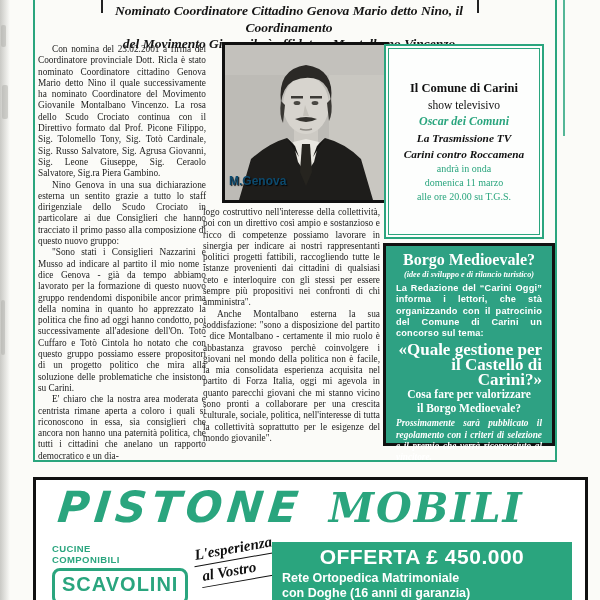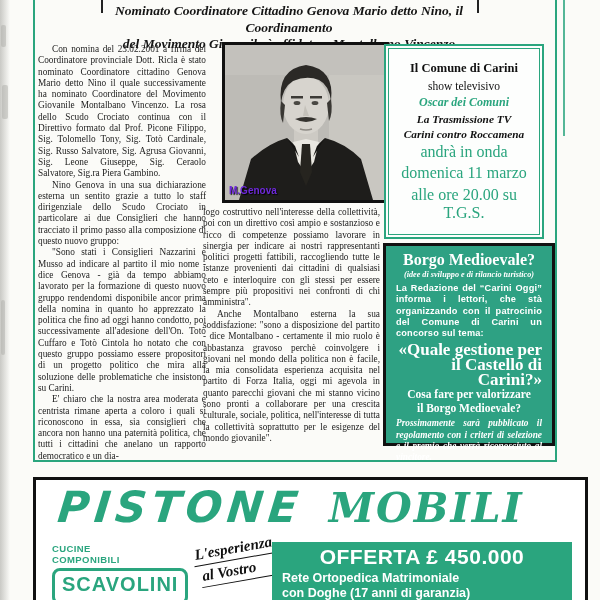--- a/index.html
+++ b/index.html
@@ -20,35 +20,35 @@
   
   .col{position:absolute;text-align:justify;font-size:9.3px;line-height:11.3px;
        letter-spacing:0;color:#1c1c1c;}
   .col p{margin:0;}
   .col p.indent{text-indent:14px;}
   .left-col{left:38px;top:44px;width:168px;}
   .mid-col{left:203px;top:207px;width:177px;}
   
   .photo{position:absolute;left:222px;top:42px;width:160px;height:155px;
          border:3px solid #101010;background:#bfbdb8;}
-  .photo-caption{position:absolute;left:4px;bottom:4px;color:#6d28d9;font-weight:bold;
-                 font-family:"Liberation Sans",sans-serif;font-size:10px;
+  .photo-caption{position:absolute;left:4px;bottom:12px;color:#0c4a6e;font-weight:bold;
+                 font-family:"Liberation Sans",sans-serif;font-size:12px;
                  text-shadow:1px 1px 1px rgba(0,0,0,.9);}
   
   .tv-box{position:absolute;left:384px;top:44px;width:156px;height:191px;
           border:2px solid #2aa57e;background:#fdfefd;}
   .tv-box-inner{position:absolute;inset:2px;border:1px solid #2aa57e;
                 display:flex;flex-direction:column;justify-content:center;
                 text-align:center;padding:10px;}
   .tv-box-inner p{margin:1.6px 0;}
   .b-black{font-weight:bold;color:#111;font-size:12.5px;}
   .n-black{color:#111;font-size:11.5px;}
   .g-bi{color:#2aa57e;font-weight:bold;font-style:italic;font-size:12px;}
   .k-bi{color:#111;font-weight:bold;font-style:italic;font-size:11.3px;}
-  .g-n{color:#2aa57e;font-size:16px;}
+  .g-n{color:#2aa57e;font-size:10px;}
   
   .borgo-box{position:absolute;left:383px;top:243px;width:172px;height:203px;
              background:#2ea183;border:3px solid #111;color:#fff;box-sizing:border-box;
              padding:5px 10px;}
   .borgo-title{text-align:center;font-weight:bold;font-size:16px;margin:0 0 1px 0;}
   .borgo-sub{text-align:center;font-weight:bold;font-style:italic;font-size:8.2px;margin:0 0 4px 0;}
   .borgo-body{font-weight:bold;font-size:9.2px;line-height:11.3px;text-align:justify;margin:0 0 3px 0;
               font-family:"Liberation Sans",sans-serif;letter-spacing:.2px;}
   .borgo-q1{text-align:right;font-weight:bold;font-size:17px;line-height:15px;margin:0;}
   .borgo-q2{text-align:center;font-weight:bold;font-size:11.5px;line-height:14px;margin:0 0 3px 0;}
@@ -183,17 +183,17 @@
       <div>COMPONIBILI</div>
     </div>
     <div class="scavolini">SCAVOLINI</div>
     <div class="tagline">
       <span>L'esperienza</span>
       <span class="t2">al Vostro</span>
     </div>
     <div class="offer-box">
       <p class="offer-title">OFFERTA £ 450.000</p>
       <p class="offer-line">Rete Ortopedica Matrimoniale</p>
-      <p class="offer-line">con Doghe (17 anni di garanzia)</p>
+      <p class="offer-line">con Doghe (16 anni di garanzia)</p>
     </div>
   </div>
 
 </div>
 
 </body></html>

